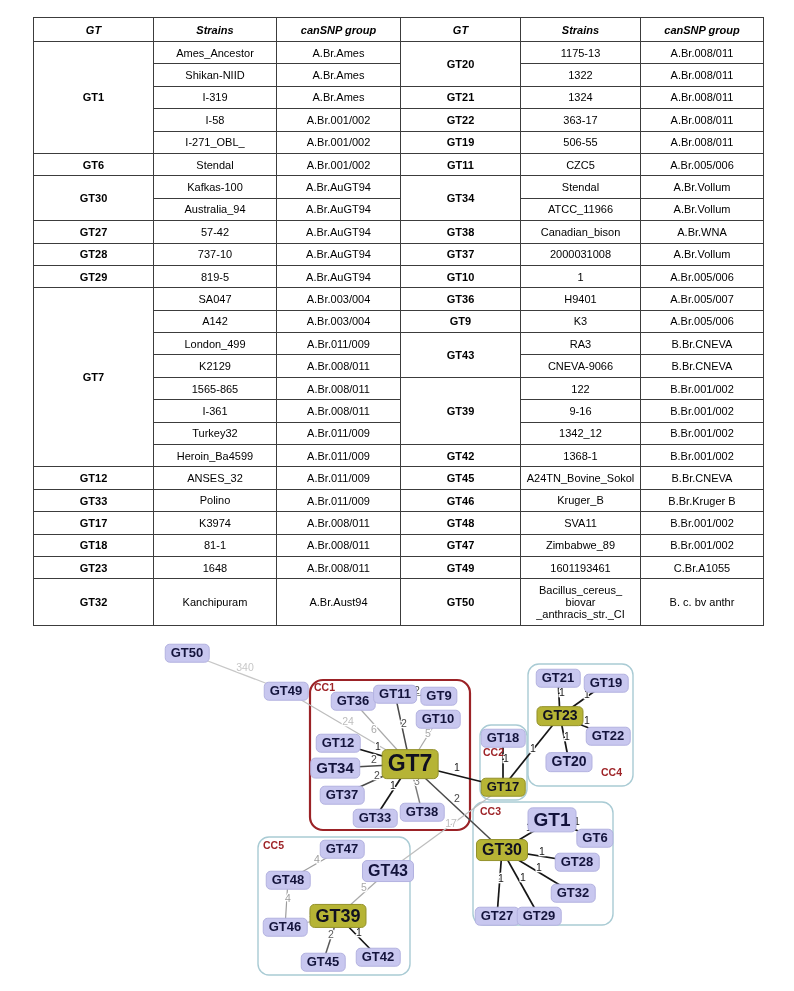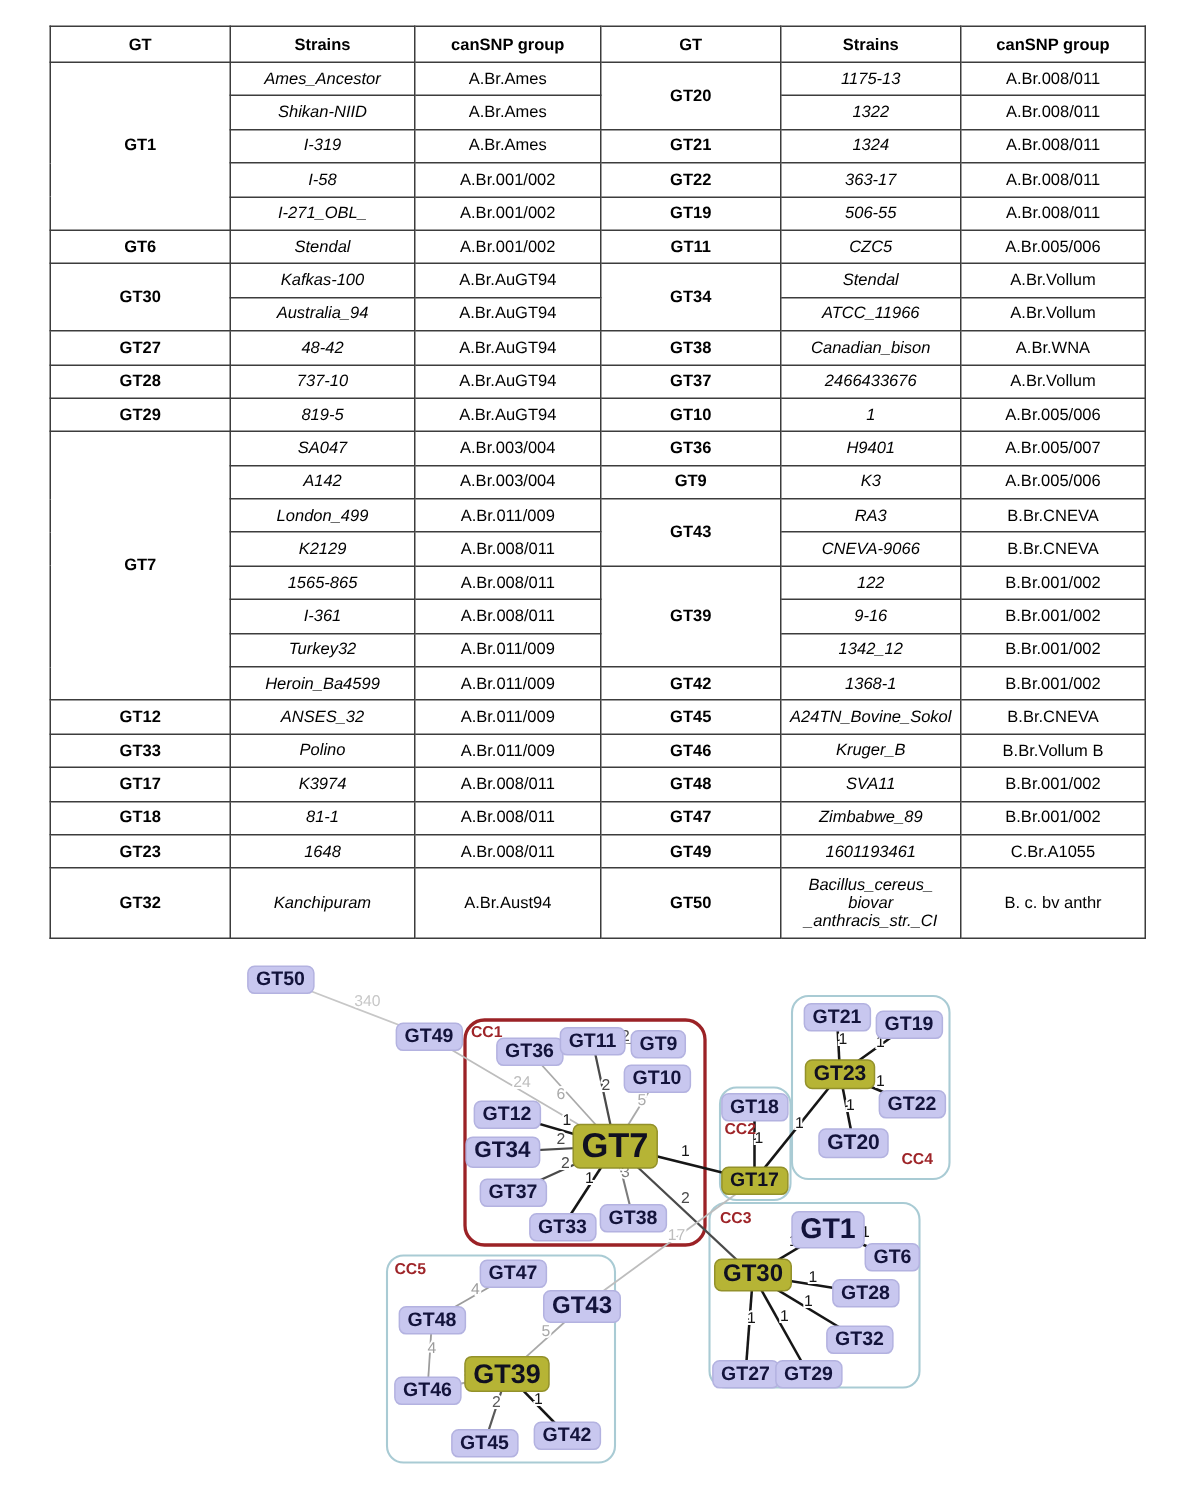--- a/index.html
+++ b/index.html
@@ -10,23 +10,23 @@
   
   .tables-wrap{position:absolute;left:33px;top:17px;width:730px;}
   table.strains{border-collapse:collapse;table-layout:fixed;width:730px;font-size:11px;}
   table.strains th, table.strains td{
     border:1px solid #3c3c3c;text-align:center;vertical-align:middle;
     padding:0 2px;overflow:hidden;
   }
   table.strains thead tr{height:24px;}
   table.strains tbody tr{height:22.4px;}
   table.strains tbody tr.tall{height:47px;}
-  table.strains th{font-weight:bold;font-size:11px;}
+  table.strains th{font-weight:bold;font-size:11px;font-style:italic;}
   td.gtcell{font-weight:bold;}
-  td.straincell{white-space:pre-line;line-height:1.1;font-style:italic;}
+  td.straincell{white-space:pre-line;line-height:1.1;}
   
   #graph-svg{position:absolute;left:0;top:0;}
   .node{
     position:absolute;transform:translate(-50%,-50%);
     background:#c8c7ef;color:#13133b;font-weight:bold;
     border-radius:5px;padding:1px 5px;white-space:nowrap;line-height:1.12;
     border:1px solid #b3b2e0;
   }
   .node.founder{background:#b6b435;border:1px solid #93912a;color:#101020;}
 </style>
@@ -106,32 +106,32 @@
           <td>A.Br.Vollum</td>
         </tr>
         <tr>
           <td class="straincell">Australia_94</td>
           <td>A.Br.AuGT94</td>
           <td class="straincell">ATCC_11966</td>
           <td>A.Br.Vollum</td>
         </tr>
         <tr>
           <td class="gtcell" rowspan="1">GT27</td>
-          <td class="straincell">48-42</td>
+          <td class="straincell">57-42</td>
           <td>A.Br.AuGT94</td>
           <td class="gtcell" rowspan="1">GT38</td>
           <td class="straincell">Canadian_bison</td>
           <td>A.Br.WNA</td>
         </tr>
         <tr>
           <td class="gtcell" rowspan="1">GT28</td>
           <td class="straincell">737-10</td>
           <td>A.Br.AuGT94</td>
           <td class="gtcell" rowspan="1">GT37</td>
-          <td class="straincell">2466433676</td>
+          <td class="straincell">2000031008</td>
           <td>A.Br.Vollum</td>
         </tr>
         <tr>
           <td class="gtcell" rowspan="1">GT29</td>
           <td class="straincell">819-5</td>
           <td>A.Br.AuGT94</td>
           <td class="gtcell" rowspan="1">GT10</td>
           <td class="straincell">1</td>
           <td>A.Br.005/006</td>
         </tr>
@@ -196,21 +196,21 @@
           <td class="gtcell" rowspan="1">GT45</td>
           <td class="straincell">A24TN_Bovine_Sokol</td>
           <td>B.Br.CNEVA</td>
         </tr>
         <tr>
           <td class="gtcell" rowspan="1">GT33</td>
           <td class="straincell">Polino</td>
           <td>A.Br.011/009</td>
           <td class="gtcell" rowspan="1">GT46</td>
           <td class="straincell">Kruger_B</td>
-          <td>B.Br.Vollum B</td>
+          <td>B.Br.Kruger B</td>
         </tr>
         <tr>
           <td class="gtcell" rowspan="1">GT17</td>
           <td class="straincell">K3974</td>
           <td>A.Br.008/011</td>
           <td class="gtcell" rowspan="1">GT48</td>
           <td class="straincell">SVA11</td>
           <td>B.Br.001/002</td>
         </tr>
         <tr>

